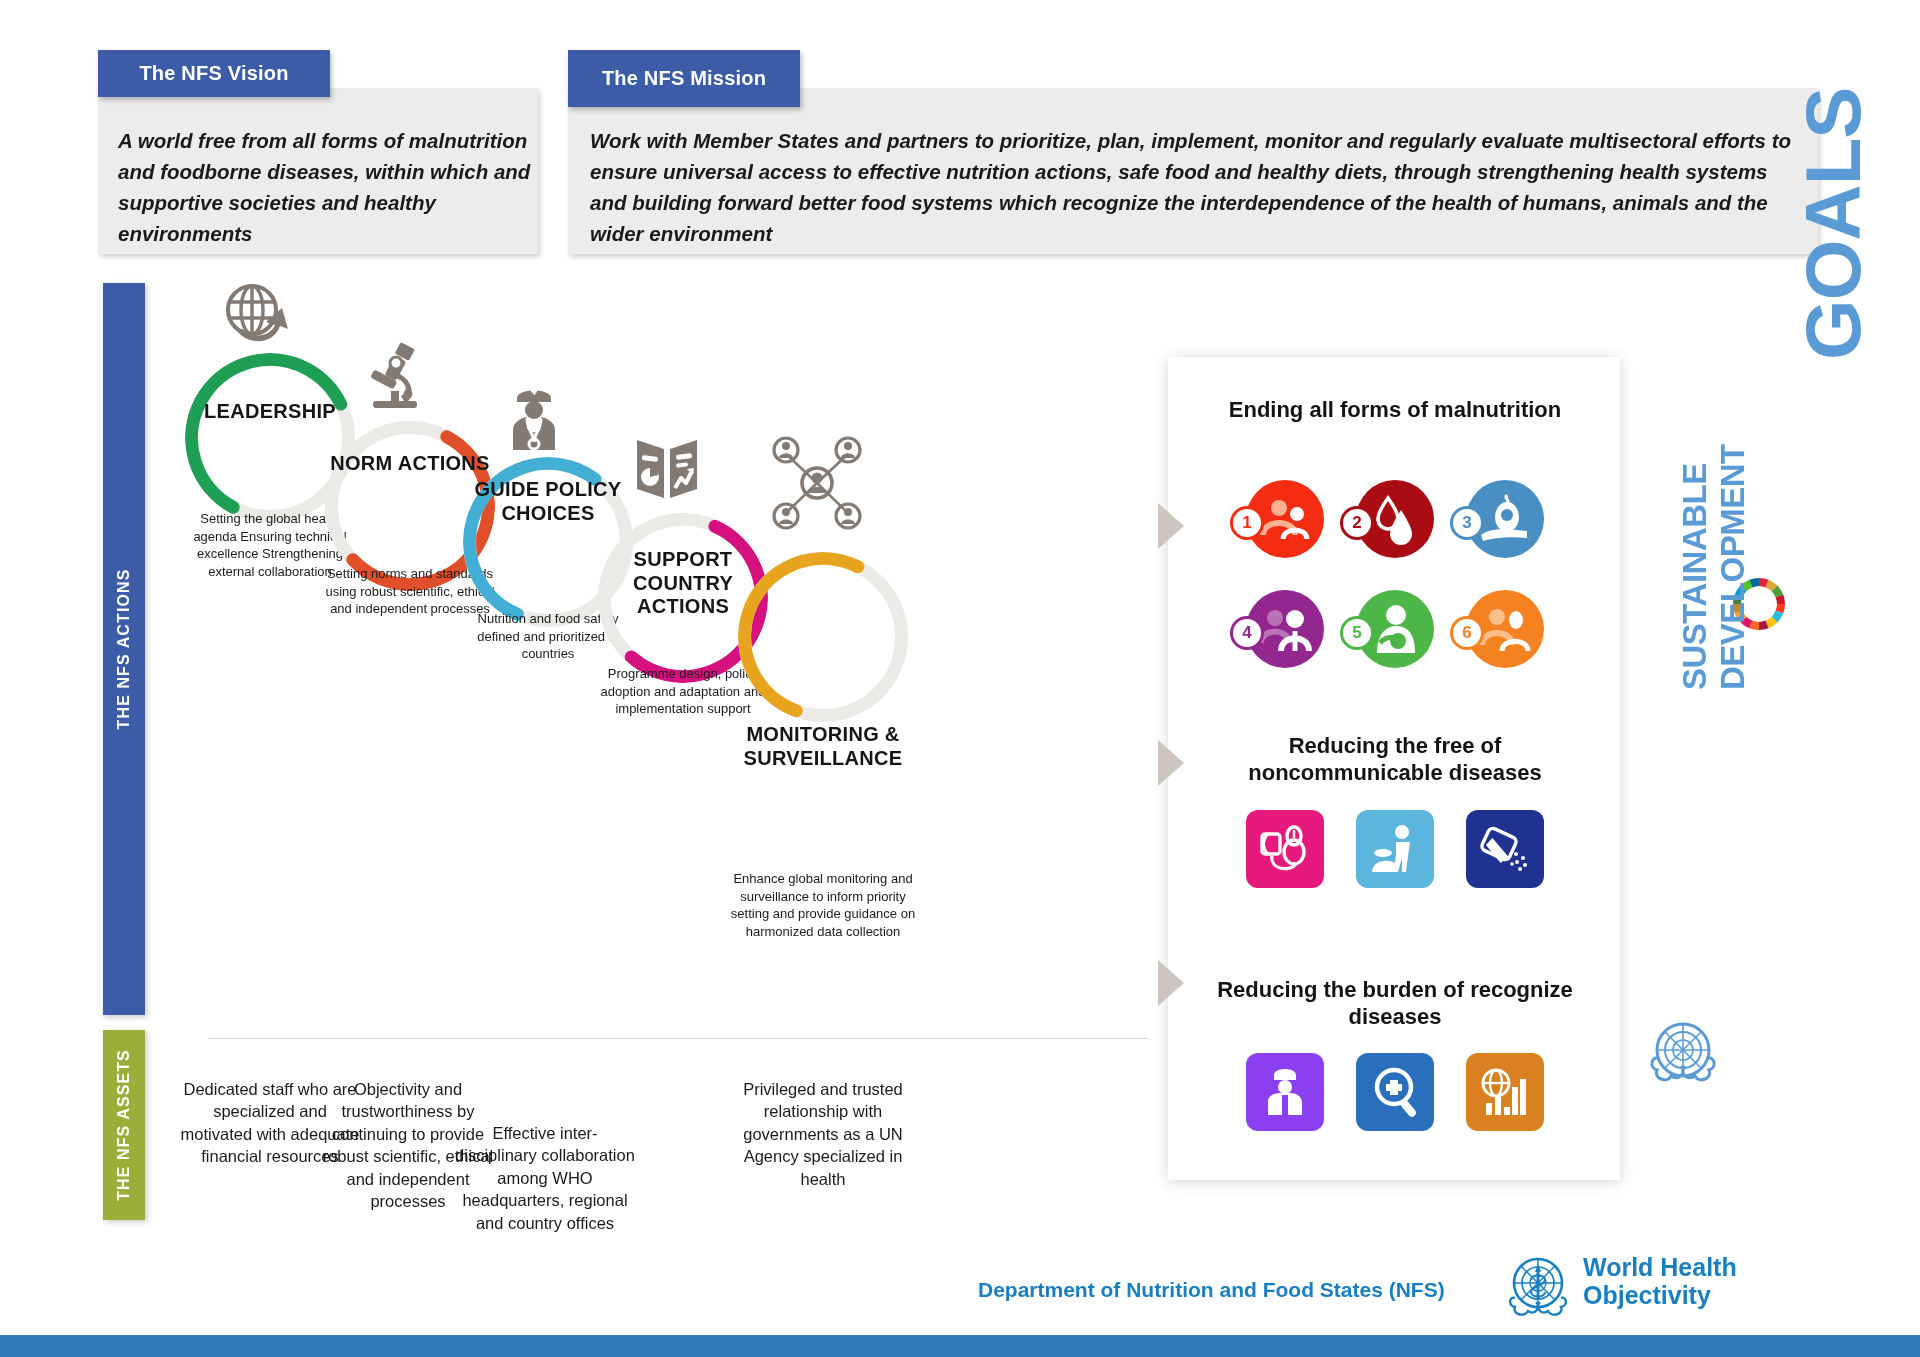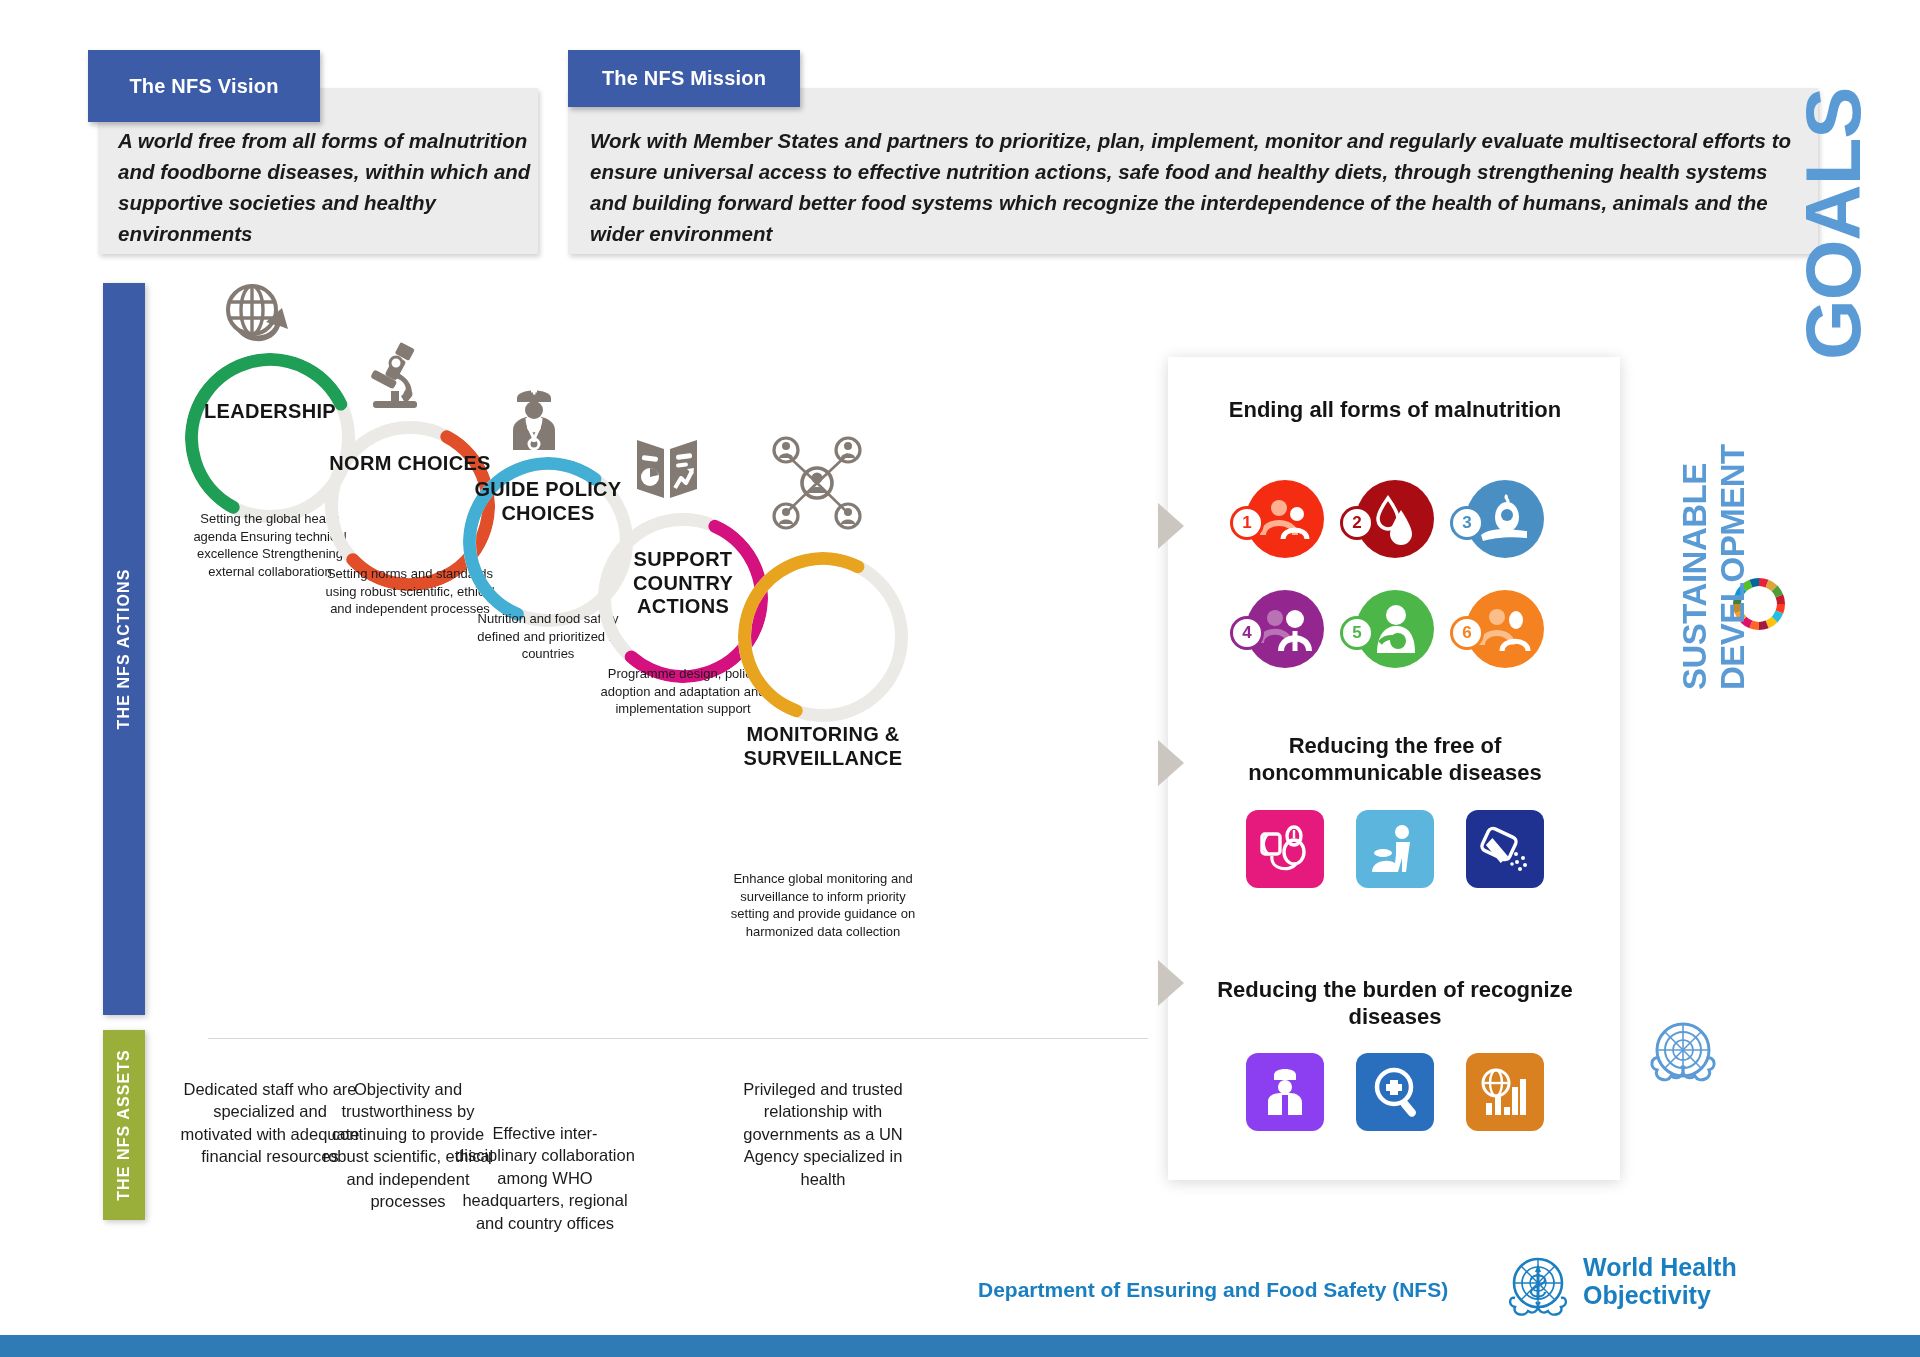--- a/index.html
+++ b/index.html
@@ -71,21 +71,21 @@
       background:#2e7bb5; }
   .bottombar2 { position:absolute; left:0; bottom:22px; width:1920px; height:7px;
       background:#ffffff; }
 </style>
 </head>
 <body>
 
 <div id="stage">
 
   <div class="panel" style="left:98px; top:88px; width:440px; height:166px;"></div>
-  <div class="panel-tab" style="left:88px; top:50px; width:232px; height:72px;">
+  <div class="panel-tab" style="left:98px; top:50px; width:232px; height:47px;">
     <span>The NFS Vision</span>
   </div>
   <div class="panel-body" style="left:118px; top:125px; width:420px;">A world free from all forms of malnutrition and foodborne diseases, within which and supportive societies and healthy environments</div>
 
   <div class="panel" style="left:568px; top:88px; width:1250px; height:166px;"></div>
   <div class="panel-tab" style="left:568px; top:50px; width:232px; height:57px;">
     <span>The NFS Mission</span>
   </div>
   <div class="panel-body" style="left:590px; top:125px; width:1210px;">Work with Member States and partners to prioritize, plan, implement, monitor and regularly evaluate multisectoral efforts to ensure universal access to effective nutrition actions, safe food and healthy diets, through strengthening health systems and building forward better food systems which recognize the interdependence of the health of humans, animals and the wider environment</div>
 
@@ -127,21 +127,21 @@
       <rect x="26" y="16" width="13" height="22" rx="3" transform="rotate(28 32 27)"></rect>
       <circle cx="33" cy="22" r="6" fill="#fff" stroke="#837a73" stroke-width="3"></circle>
       <rect x="8" y="34" width="26" height="9" rx="3" transform="rotate(28 21 38)"></rect>
       <path d="M30 30 C50 36 54 56 42 62 L38 55 C47 50 43 38 28 36 Z"></path>
       <rect x="28" y="50" width="8" height="10"></rect>
       <rect x="10" y="60" width="44" height="7" rx="3"></rect>
       <circle cx="45" cy="53" r="4.5"></circle>
     </svg>
   </div>
   <div class="node-title" style="left:325px; top:452px; width:170px;">
-    <div>NORM CHOICES</div>
+    <div>NORM ACTIONS</div>
   </div>
   <div class="node-desc" style="left:320px; top:565px; width:180px;">Setting norms and standards using robust scientific, ethical and independent processes</div>
 
   <div class="node" style="left:463px; top:457px; width:170px; height:170px;">
     <div class="ring ring-bg" style="left:0; top:0; width:170px; height:170px;"></div>
     <svg class="ring-arc" viewBox="0 0 170 170">
       <circle cx="85" cy="85" r="78.5" fill="none" stroke="#44afd4" stroke-width="13" stroke-linecap="round" stroke-dasharray="265 228" transform="rotate(113 85 85)"></circle>
     </svg>
   </div>
   <div class="node-icon" style="left:503px; top:382px; width:62px; height:70px;">
@@ -419,21 +419,21 @@
         <line x1="12" y1="38" x2="64" y2="38"></line>
         <line x1="38" y1="12" x2="38" y2="64"></line>
         <line x1="20" y1="20" x2="56" y2="56"></line>
         <line x1="56" y1="20" x2="20" y2="56"></line>
       </g>
       <path d="M14 46 C6 44 4 56 12 58 C8 66 22 72 26 64 C34 70 42 60 36 54" fill="none" stroke="#5b9bd5" stroke-width="3"></path>
       <path d="M62 46 C70 44 72 56 64 58 C68 66 54 72 50 64 C42 70 34 60 40 54" fill="none" stroke="#5b9bd5" stroke-width="3"></path>
     </svg>
   </div>
 
-  <div class="footer-dept" style="left:978px; top:1278px; width:520px;">Department of Ensuring and Food Safety (NFS)</div>
+  <div class="footer-dept" style="left:978px; top:1278px; width:520px;">Department of Nutrition and Food States (NFS)</div>
 
   <div style="position:absolute; left:1505px; top:1250px; width:66px; height:66px;">
     <svg width="66" height="66" viewBox="0 0 66 66">
       <circle cx="33" cy="33" r="24" fill="none" stroke="#1a7fc1" stroke-width="2.6"></circle>
       <circle cx="33" cy="33" r="16" fill="none" stroke="#1a7fc1" stroke-width="1.7"></circle>
       <circle cx="33" cy="33" r="8" fill="none" stroke="#1a7fc1" stroke-width="1.4"></circle>
       <g stroke="#1a7fc1" stroke-width="1.4">
         <line x1="9" y1="33" x2="57" y2="33"></line>
         <line x1="33" y1="9" x2="33" y2="57"></line>
         <line x1="16" y1="16" x2="50" y2="50"></line>

